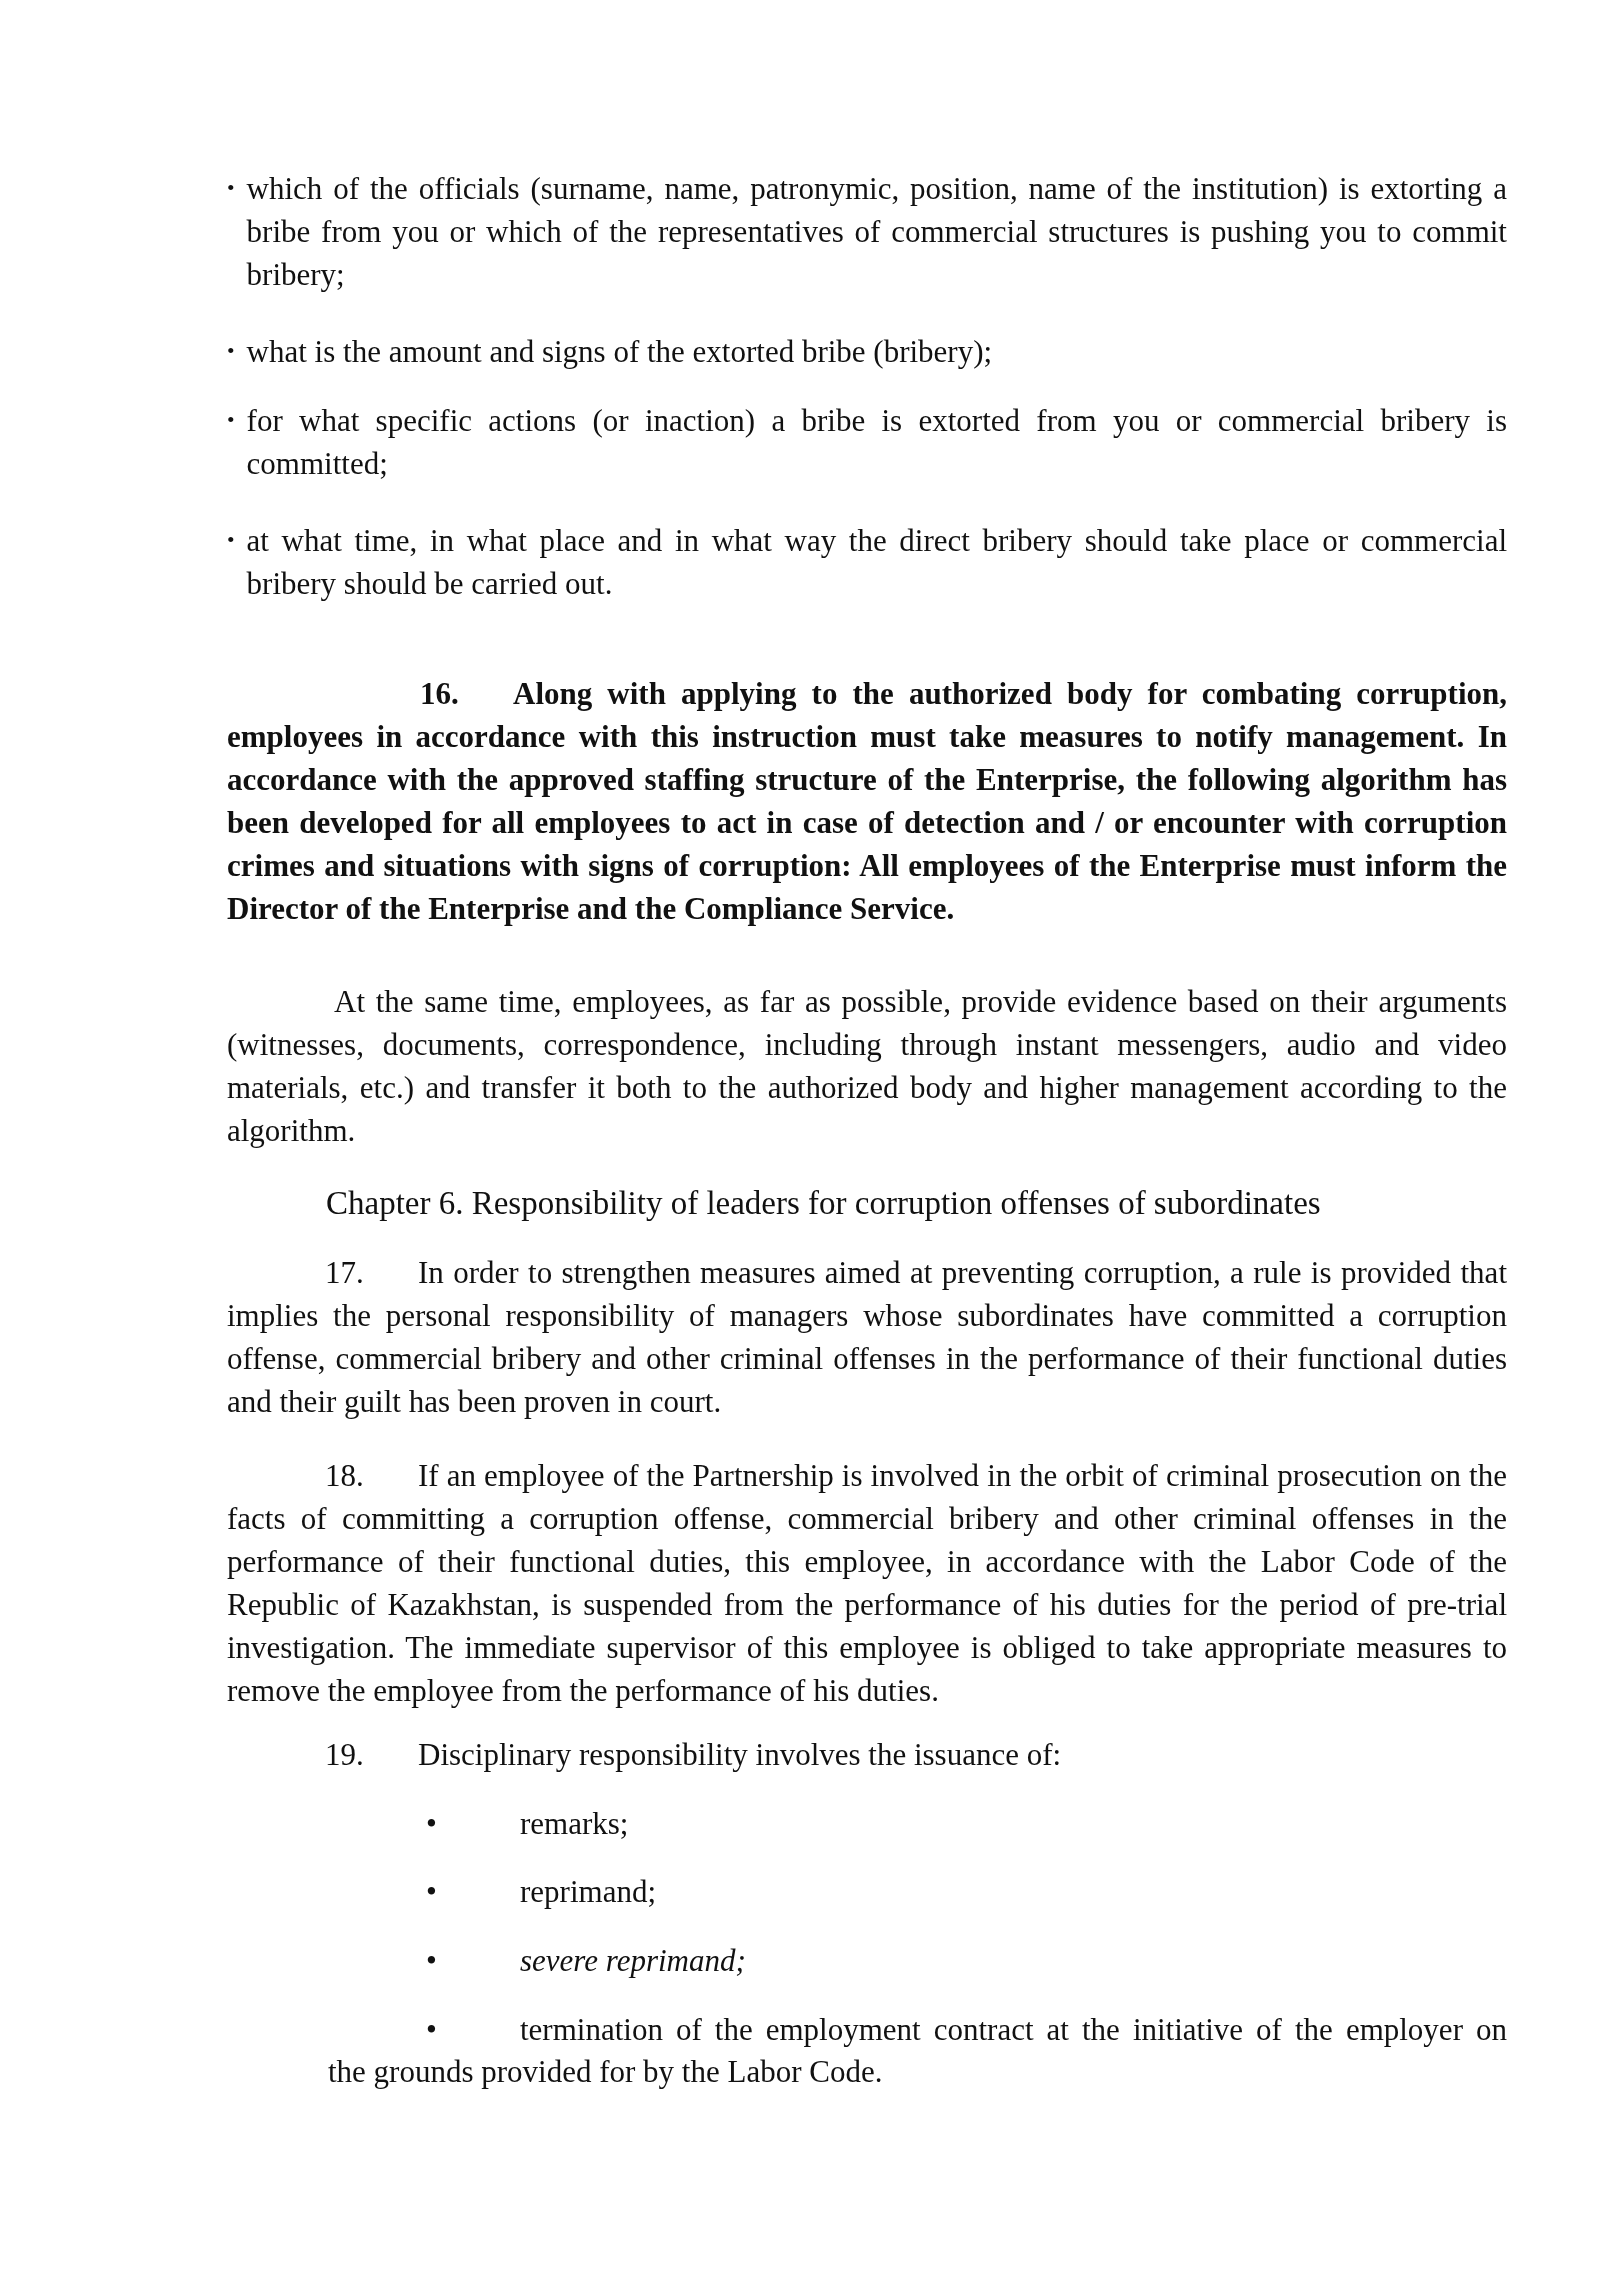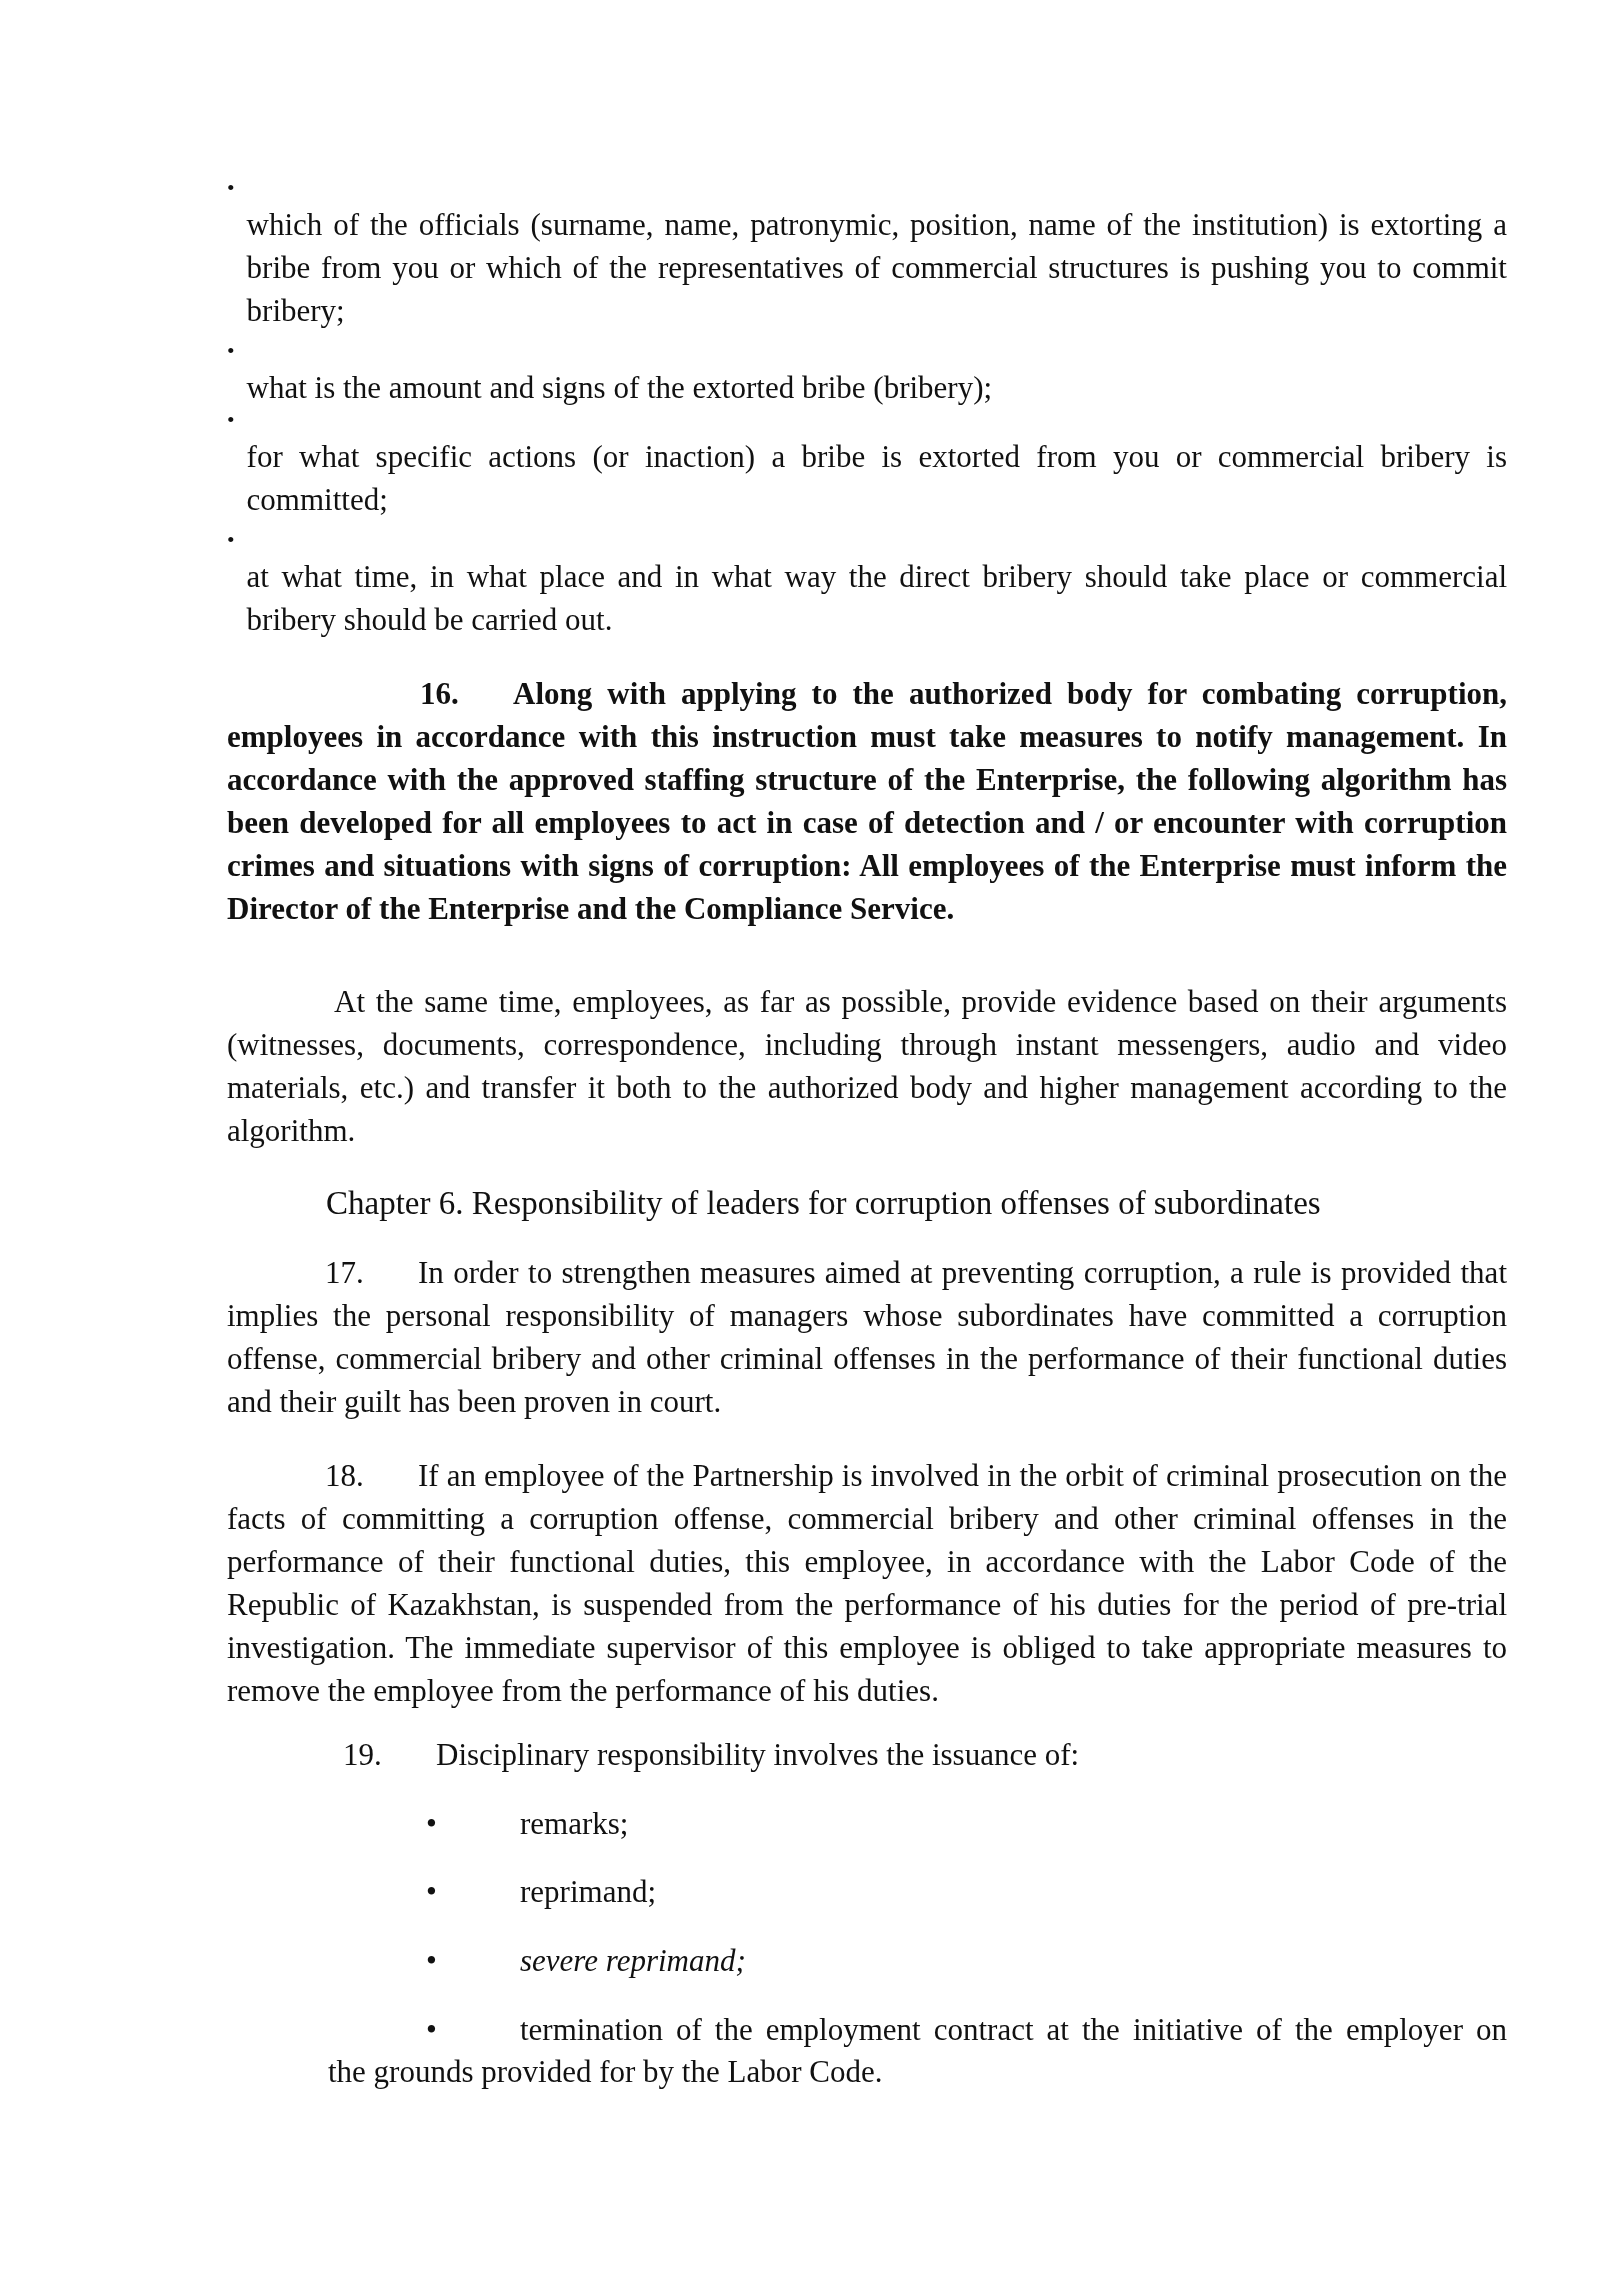--- a/index.html
+++ b/index.html
@@ -11,21 +11,21 @@
     font-size: 31px; line-height: 43px;
   }
   .block { position: absolute; left: 227px; width: 1280px; text-align: justify; }
   .block p { margin: 0; }
   .bullet-top {
     position: absolute; width: 1280px; left: 227px;
   }
   .bullet-top .dot {
     position: absolute; left: 0; top: 0; font-size: 21.6px; line-height: 43px;
   }
-  .bullet-top .txt { margin-left: 19.6px; text-align: justify; text-align-last: left; margin-top: 36px; }
+  .bullet-top .txt { margin-left: 19.6px; text-align: justify; text-align-last: left; }
   .heading { position: absolute; font-size: 33px; line-height: 43px; white-space: nowrap; }
   .sub-bullet { position: absolute; left: 426px; font-size: 31px; }
   .sub-text { position: absolute; left: 520px; white-space: nowrap; }
 </style>
 </head>
 <body>
 
 <div class="page">
 
   <div class="bullet-top" style="top:167px;">
@@ -65,21 +65,21 @@
   </div>
 
   <div class="block" style="top:1454px;">
     <p>
       <span style="display:inline-block; width:98px;"></span><span style="display:inline-block; width:93px;">18.</span><span>If an employee of the Partnership is involved in the orbit of criminal prosecution on the facts of committing a corruption offense, commercial bribery and other criminal offenses in the performance of their functional duties, this employee, in accordance with the Labor Code of the Republic of Kazakhstan, is suspended from the performance of his duties for the period of pre-trial investigation. The immediate supervisor of this employee is obliged to take appropriate measures to remove the employee from the performance of his duties.</span>
     </p>
   </div>
 
   <div class="block" style="top:1733px; text-align:left;">
     <p>
-      <span style="display:inline-block; width:98px;"></span><span style="display:inline-block; width:93px;margin-left:18px;">19.</span><span>Disciplinary responsibility involves the issuance of:</span>
+      <span style="display:inline-block; width:98px;"></span><span style="display:inline-block; width:93px;">19.</span><span>Disciplinary responsibility involves the issuance of:</span>
     </p>
   </div>
 
   <div>
     <div>
       <span class="sub-bullet" style="top:1802px;">•</span>
       <span class="sub-text" style="top:1802px;">remarks;</span>
     </div>
     <div>
       <span class="sub-bullet" style="top:1870px;">•</span>

